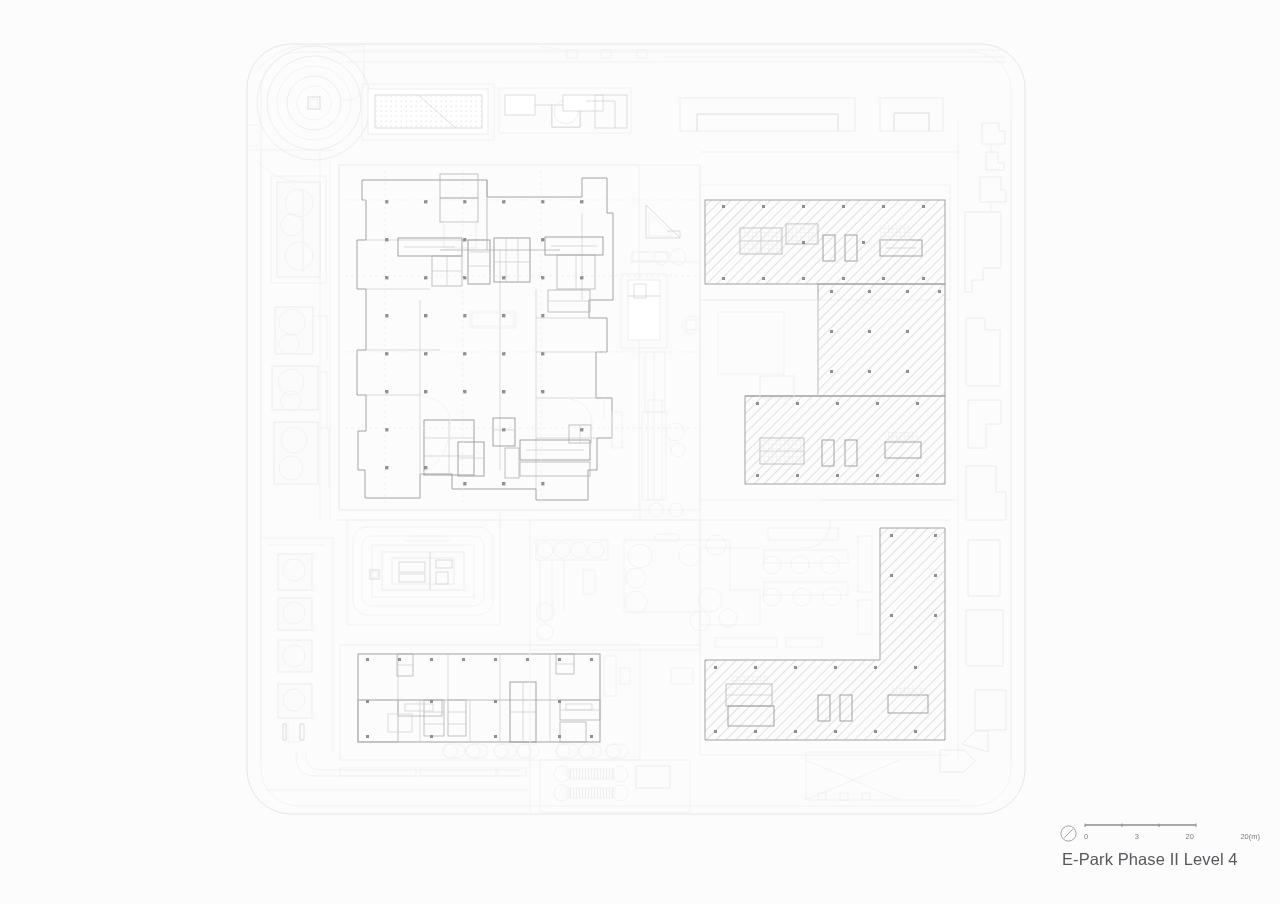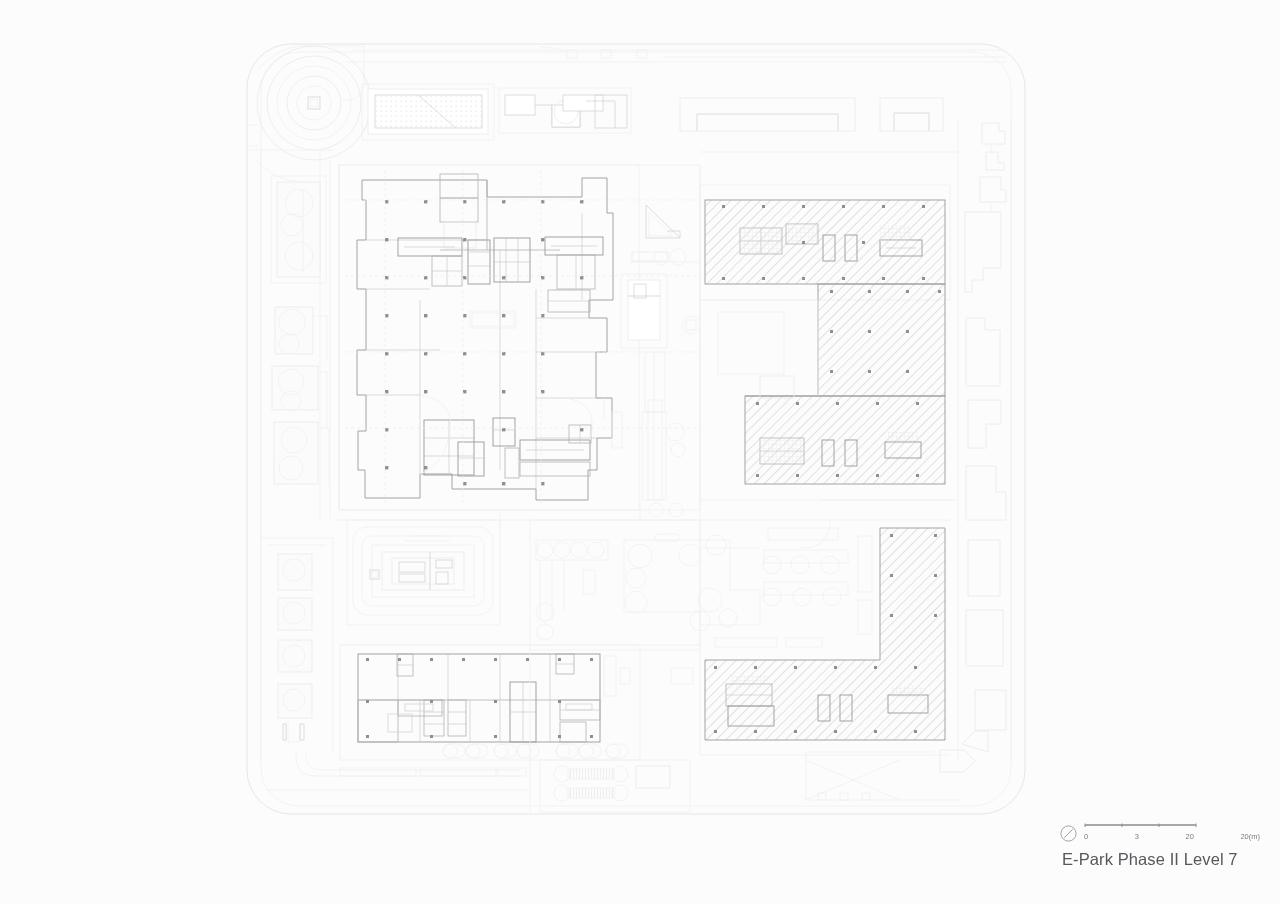--- a/index.html
+++ b/index.html
@@ -688,15 +688,15 @@
       <span class="scale-ticks">
         <span>0</span>
         <span>3</span>
         <span>20</span>
         <span>20(m)</span>
       </span>
     </span>
   </div>
 </div>
 
-<div id="plan-title">E-Park Phase II Level 7</div>
+<div id="plan-title">E-Park Phase II Level 4</div>
 
 </div>
 
 </body></html>

